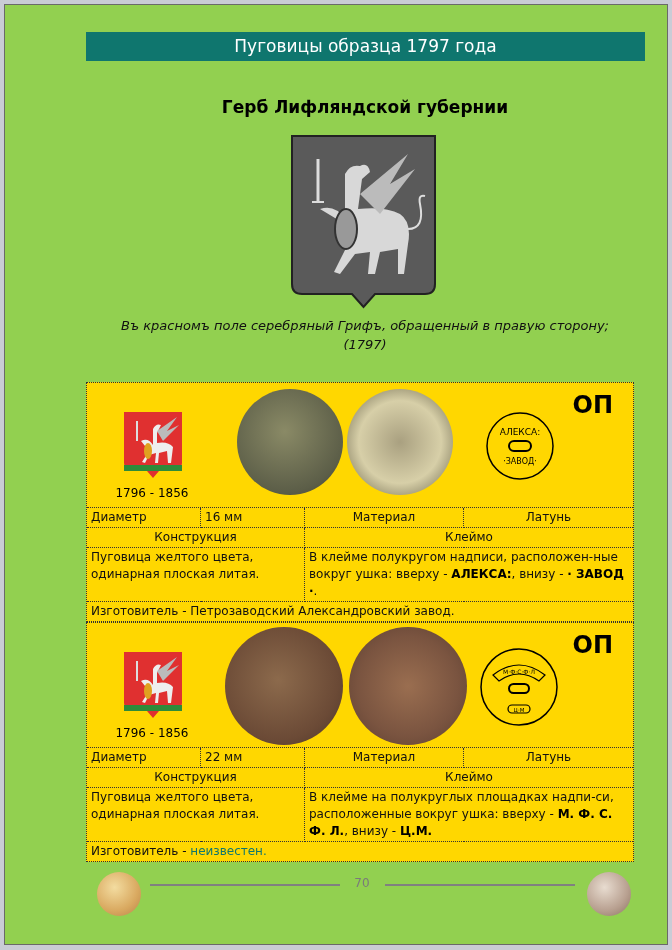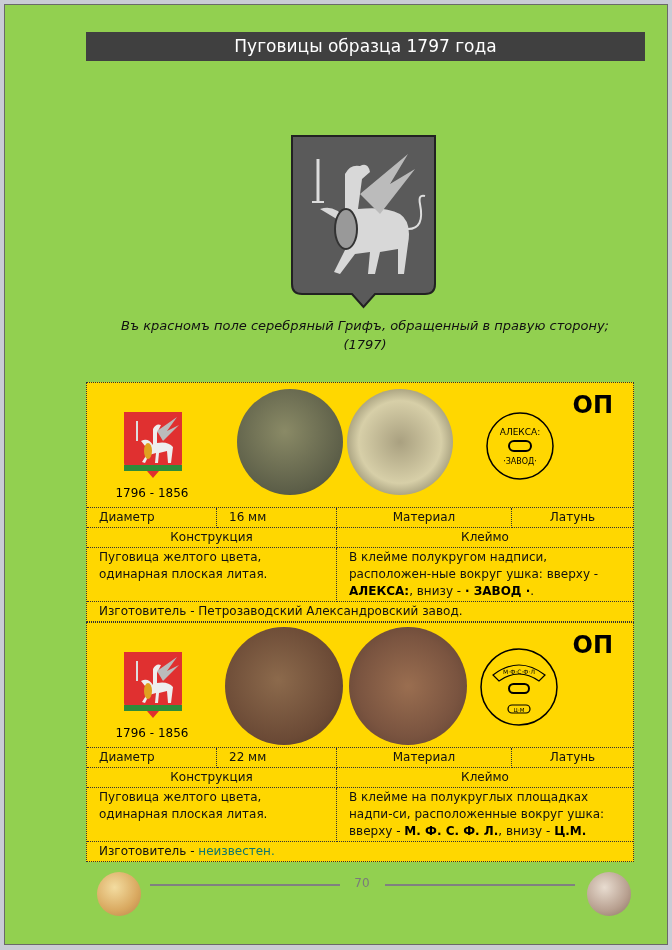--- a/index.html
+++ b/index.html
@@ -1,60 +1,61 @@
 <!DOCTYPE html>
 <html><head>
 <meta charset="utf-8">
 <style>
   html, body { margin:0; padding:0; }
   body { width:672px; height:950px; background:#c9ccd6; position:relative; overflow:hidden;
          font-family:"DejaVu Sans", sans-serif; }
   .page { position:absolute; left:4px; top:4px; width:664px; height:941px; background:#92d050;
           border:1px solid #6a6a6a; box-sizing:border-box; }
-  .banner { position:absolute; left:81px; top:27px; width:559px; height:29px; background:#404040;
+  .banner { position:absolute; left:81px; top:27px; width:559px; height:29px; background:#0f766e;
             color:#fff; font-size:17px; text-align:center; line-height:29px; }
   .subtitle { position:absolute; left:80px; top:92px; width:560px; text-align:center;
               font-size:17px; font-weight:bold; color:#000; }
   .coat-big { position:absolute; left:285px; top:129px; width:147px; height:175px; }
   .motto { position:absolute; left:90px; top:311px; width:540px; text-align:center;
            font-style:italic; font-size:13px; line-height:19px; color:#111; }
   .card { position:absolute; left:86px; width:548px; background:#ffd700;
           border:1px dotted #333; box-sizing:border-box; }
   .card1 { top:382px; }
   .card2 { top:622px; }
   .media { position:relative; height:124px; border-bottom:1px dotted #333; }
   .coat-small { position:absolute; left:36px; top:28px; width:60px; height:68px; }
   .years { position:absolute; left:0; width:130px; top:103px; text-align:center; font-size:12px; color:#000; }
   .coin { position:absolute; top:6px; width:106px; height:106px; border-radius:50%; }
   .coin.front { left:150px; }
   .coin.back { left:260px; }
   .op { position:absolute; right:20px; top:8px; font-size:24px; font-weight:bold; color:#000; }
   .stamp { position:absolute; left:398px; top:28px; width:70px; height:70px; }
   table.spec { width:100%; border-collapse:collapse; font-size:12px; color:#111; }
-  table.spec td { border:1px dotted #333; padding:1px 12px; vertical-align:top; line-height:17px; }
+  table.spec td { border:1px dotted #333; padding:1px 4px; vertical-align:top; line-height:17px; }
   table.spec tr:first-child td { border-top:none; }
   table.spec td:first-child { border-left:none; }
   table.spec td:last-child { border-right:none; }
   table.spec tr:last-child td { border-bottom:none; }
   .c { text-align:center; }
   .b { font-weight:bold; color:#000; }
   .red { color:#0f766e; }
   .footer-line { position:absolute; top:884px; height:2px; background:#808080; }
   .pagenum { position:absolute; left:340px; top:876px; width:44px; text-align:center; font-size:12px; color:#7a7a7a; }
   .fbtn { position:absolute; top:872px; width:44px; height:44px; border-radius:50%; }
 </style>
 </head>
 <body>
 
 <div class="page">
 
   <div class="banner">
     <span>Пуговицы образца 1797 года</span>
   </div>
 
+  <div class="subtitle">Герб Лифляндской губернии</div>
 
   <svg class="coat-big" viewBox="0 0 147 175">
     <path d="M2 2 H145 V150 Q145 160 135 160 H85 L73.5 173 L62 160 H12 Q2 160 2 150 Z" fill="#5a5a5a" stroke="#222" stroke-width="2"></path>
     <line x1="28" y1="25" x2="28" y2="68" stroke="#ddd" stroke-width="3"></line>
     <line x1="22" y1="68" x2="34" y2="68" stroke="#ddd" stroke-width="2"></line>
     <path d="M30 75 Q45 70 55 85 L55 40 Q60 30 70 32 Q78 28 80 38 L72 45 L68 75 Q95 72 110 80 Q122 88 118 110 L114 140 L108 140 L108 115 L90 118 L85 140 L78 140 L80 118 L65 120 L50 140 L44 138 L58 110 L55 90 Z" fill="#d8d8d8"></path>
     <path d="M70 60 L118 20 L100 50 L125 35 L90 80 Z" fill="#bbb"></path>
     <path d="M118 95 Q135 95 130 70 Q128 60 135 62" fill="none" stroke="#ddd" stroke-width="2"></path>
     <ellipse cx="56" cy="95" rx="11" ry="20" fill="#999" stroke="#333" stroke-width="2"></ellipse>
   </svg>

